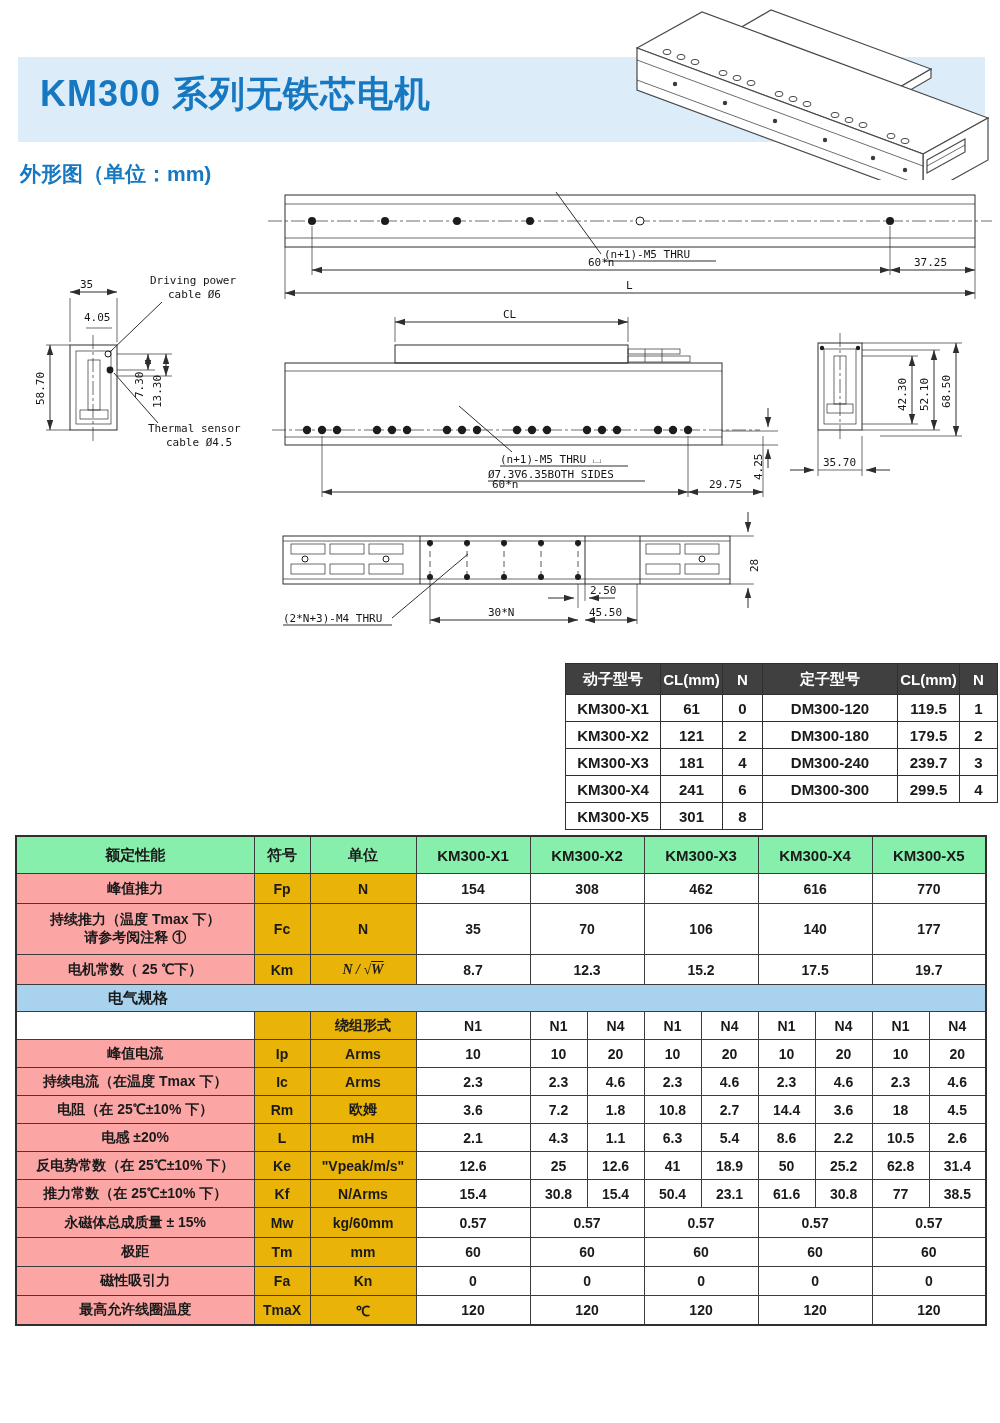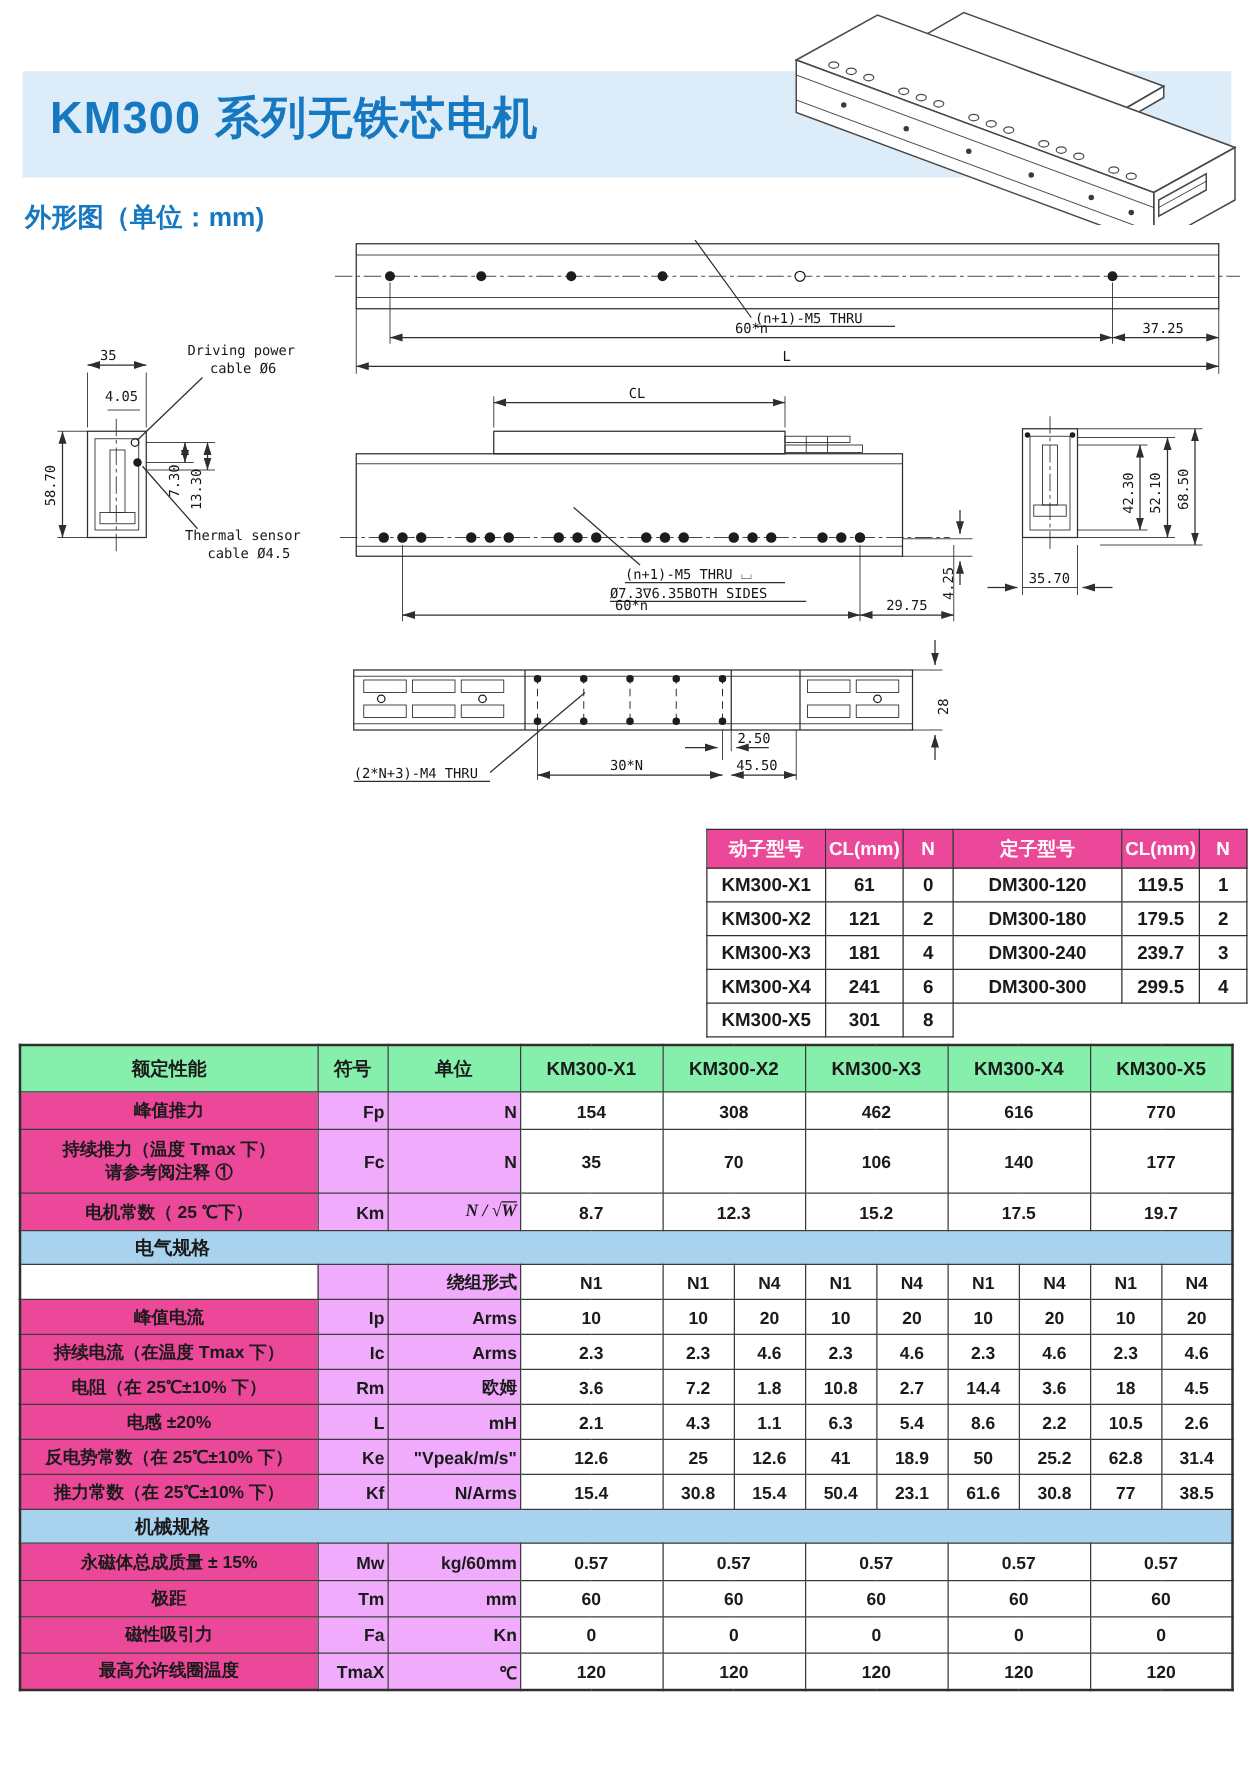--- a/index.html
+++ b/index.html
@@ -17,31 +17,31 @@
   .thin{stroke:#2e2e2e;stroke-width:.7;fill:none;}
   .cl{stroke:#2e2e2e;stroke-width:.7;fill:none;stroke-dasharray:14 3 3 3;}
   .dsh{stroke:#2e2e2e;stroke-width:.8;fill:none;stroke-dasharray:6 4;}
   .hole{fill:#1c1c1c;}
   .ohole{fill:#fff;stroke:#1c1c1c;stroke-width:1;}
   .dt{font:11px "DejaVu Sans Mono",monospace;fill:#161616;}
   .dim{stroke:#2e2e2e;stroke-width:1;fill:none;marker-start:url(#as);marker-end:url(#ae);}
   
   .mt{position:absolute;left:565px;top:663px;border-collapse:collapse;table-layout:fixed;z-index:2;}
   .mt td,.mt th{border:1.5px solid #2f2f2f;text-align:center;font-size:15px;padding:0;}
-  .mt th{background:#ec4899;color:#fff;font-weight:700;height:30px;}
+  .mt th{background:#404040;color:#fff;font-weight:700;height:30px;}
   .mt td{height:26px;font-weight:700;background:#fff;}
   .mt .absent{border:none;background:#fff;}
   
   .st{position:absolute;left:15px;top:835px;width:970px;border-collapse:collapse;table-layout:fixed;
       border:2px solid #2f2f2f;z-index:2;}
   .st td,.st th{border:1px solid #3c3c3c;text-align:center;font-size:14px;padding:1px 2px;}
   .st thead th{background:#86efac;font-weight:700;font-size:15px;height:34px;}
-  .st .lbl{background:#ec4899;font-weight:700;}
+  .st .lbl{background:#fca5a5;font-weight:700;}
   .st .plain{background:#fff;}
-  .st .sym,.st .unit{background:#f0abfc;font-weight:700;text-align:right;}
+  .st .sym,.st .unit{background:#eab308;font-weight:700;}
   .st .num{background:#fff;font-weight:700;}
   .st .sec{background:#a8d2ee;text-align:left;height:24px;}
   .sec-label{display:inline-block;width:238px;text-align:center;font-weight:700;font-size:15px;}
   .st tr.h27 td{height:27px;} .st tr.h48 td{height:48px;} .st tr.h25 td{height:25px;} .st tr.h26 td{height:26px;}
   .unit.math{font-style:italic;font-family:"Liberation Serif",serif;}
   .ovl{text-decoration:overline;}
 </style>
 </head>
 <body>
 
@@ -534,23 +534,20 @@
           <td class="num" colspan="2">15.4</td>
           <td class="num">30.8</td>
           <td class="num">15.4</td>
           <td class="num">50.4</td>
           <td class="num">23.1</td>
           <td class="num">61.6</td>
           <td class="num">30.8</td>
           <td class="num">77</td>
           <td class="num">38.5</td>
         </tr>
-        <tr>
-          <td class="sec" colspan="13"><span class="sec-label">机械规格</span></td>
-        </tr>
         <tr class="h27">
           <td class="lbl">永磁体总成质量 ± 15%</td>
           <td class="sym">Mw</td>
           <td class="unit">kg/60mm</td>
           <td class="num" colspan="2">0.57</td>
           <td class="num" colspan="2">0.57</td>
           <td class="num" colspan="2">0.57</td>
           <td class="num" colspan="2">0.57</td>
           <td class="num" colspan="2">0.57</td>
         </tr>

